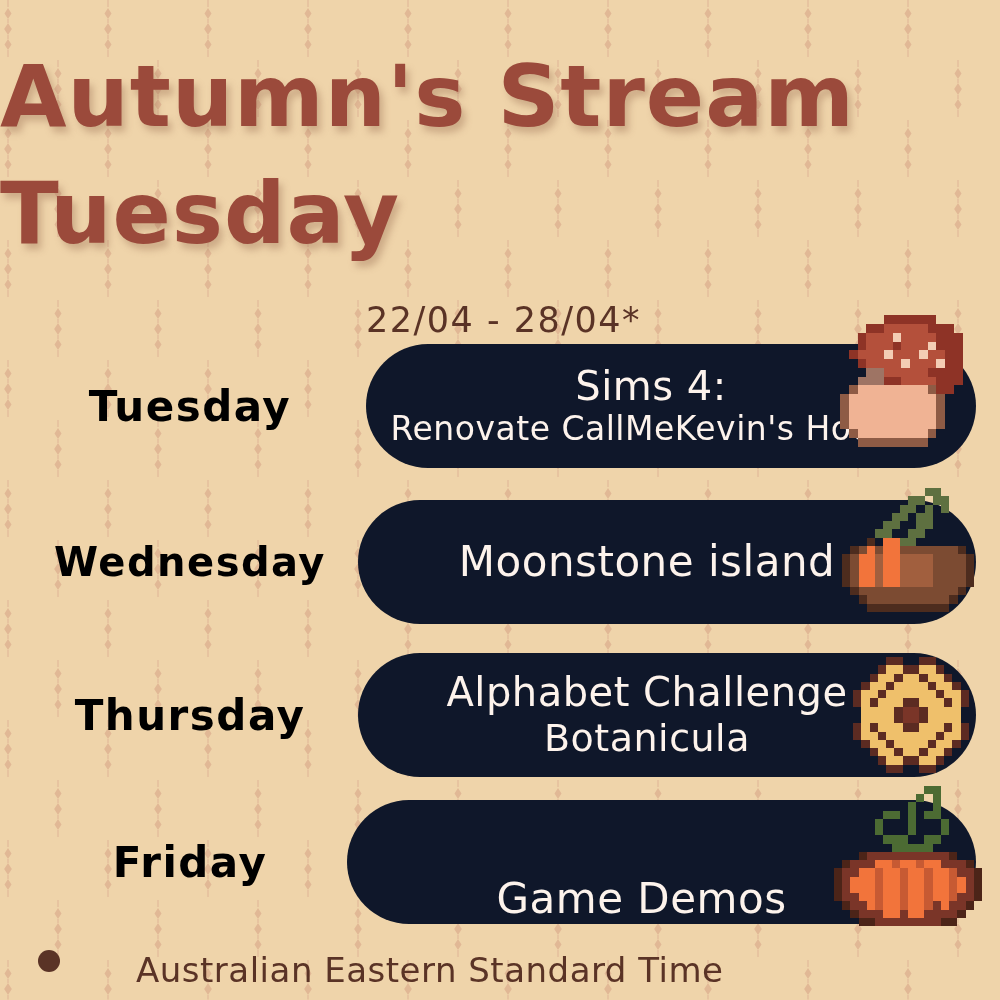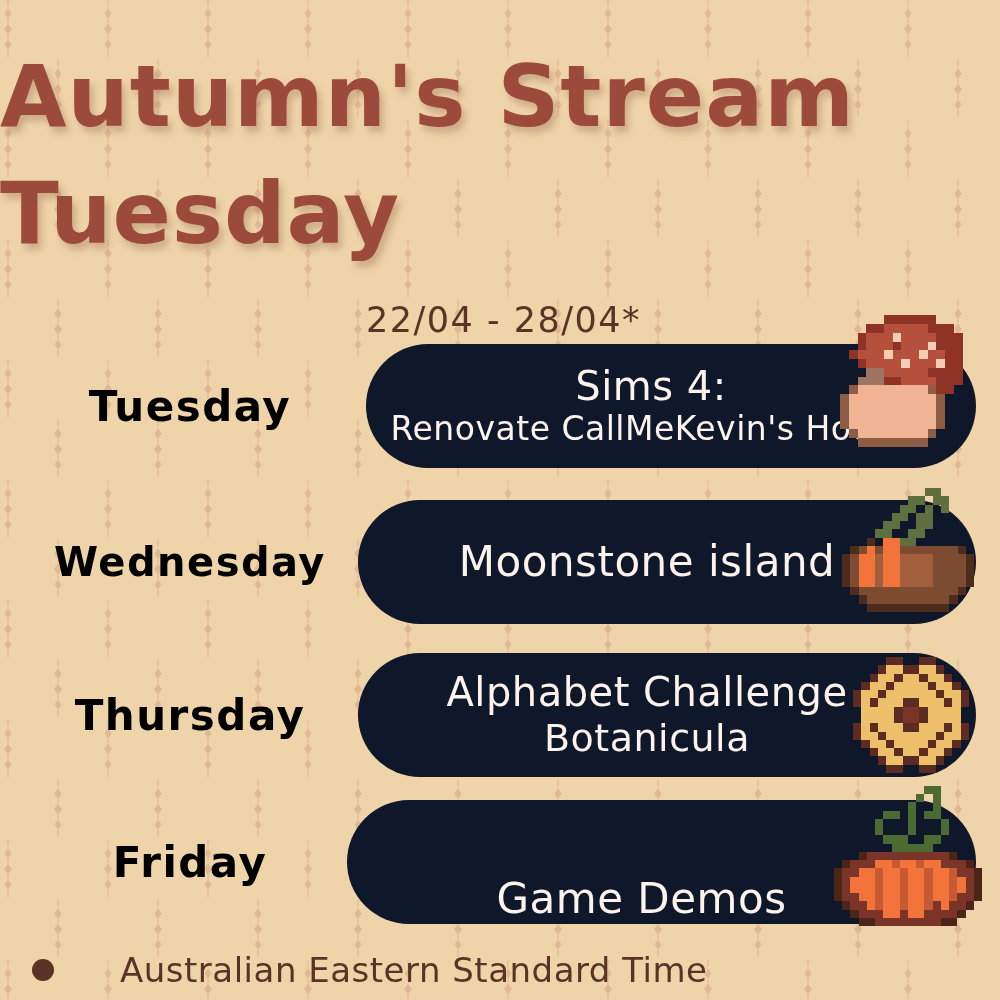--- a/index.html
+++ b/index.html
@@ -121,25 +121,25 @@
     z-index: 3;
   }
   .art-1 { right: -4px; top: -38px;  width: 140px; height: 150px; }
   .art-2 { right: 2px;  top: -12px;  width: 132px; height: 132px; }
   .art-3 { right: 6px;  top: 4px;    width: 118px; height: 116px; }
   .art-4 { right: -8px; top: -14px;  width: 152px; height: 140px; }
 
   
   .footer {
     position: absolute;
-    left: 30px;
+    left: 36px;
     top: 950px;
     display: flex;
-    align-items: center;
-    gap: 6px;
+    align-items: flex-start;
+    gap: 16px;
   }
   .footer-bullet {
     width: 22px;
     height: 22px;
     border-radius: 50%;
     background: #5A3326;
     margin-right: 60px;
     margin-left: 2px;
   }
   .footer-text {

